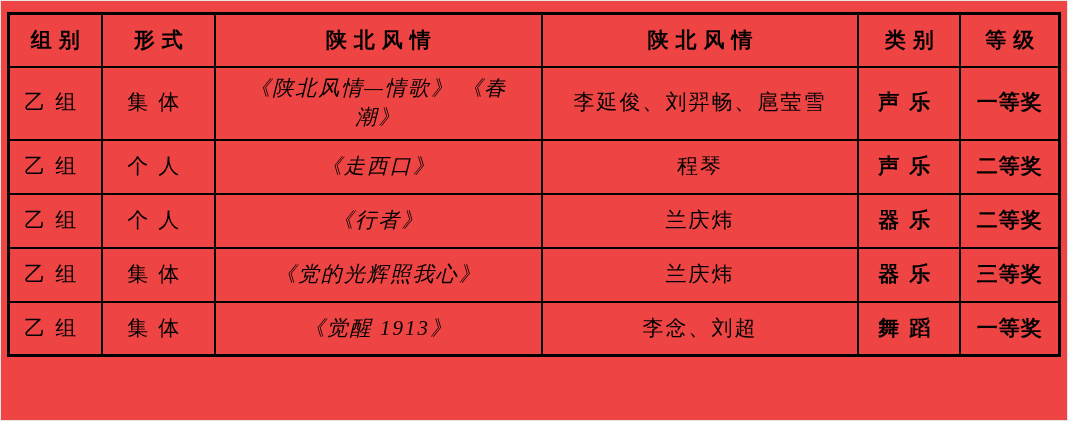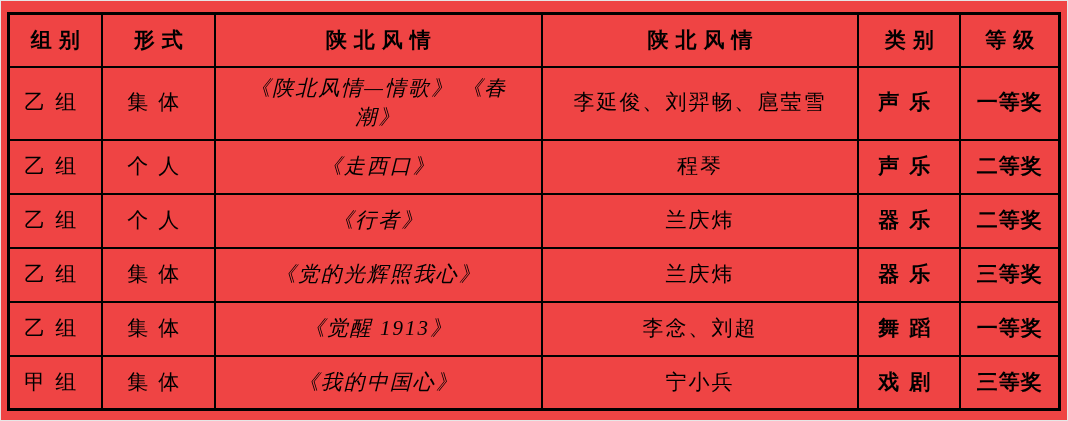--- a/index.html
+++ b/index.html
@@ -123,23 +123,15 @@
           <td class="col-5">三等奖</td>
         </tr>
         <tr>
           <td class="col-0">乙组</td>
           <td class="col-1">集体</td>
           <td class="col-2">《觉醒 1913》</td>
           <td class="col-3">李念、刘超</td>
           <td class="col-4">舞蹈</td>
           <td class="col-5">一等奖</td>
         </tr>
-        <tr>
-          <td class="col-0">甲组</td>
-          <td class="col-1">集体</td>
-          <td class="col-2">《我的中国心》</td>
-          <td class="col-3">宁小兵</td>
-          <td class="col-4">戏剧</td>
-          <td class="col-5">三等奖</td>
-        </tr>
       </tbody>
   </table>
 </div>
 
 </body></html>

